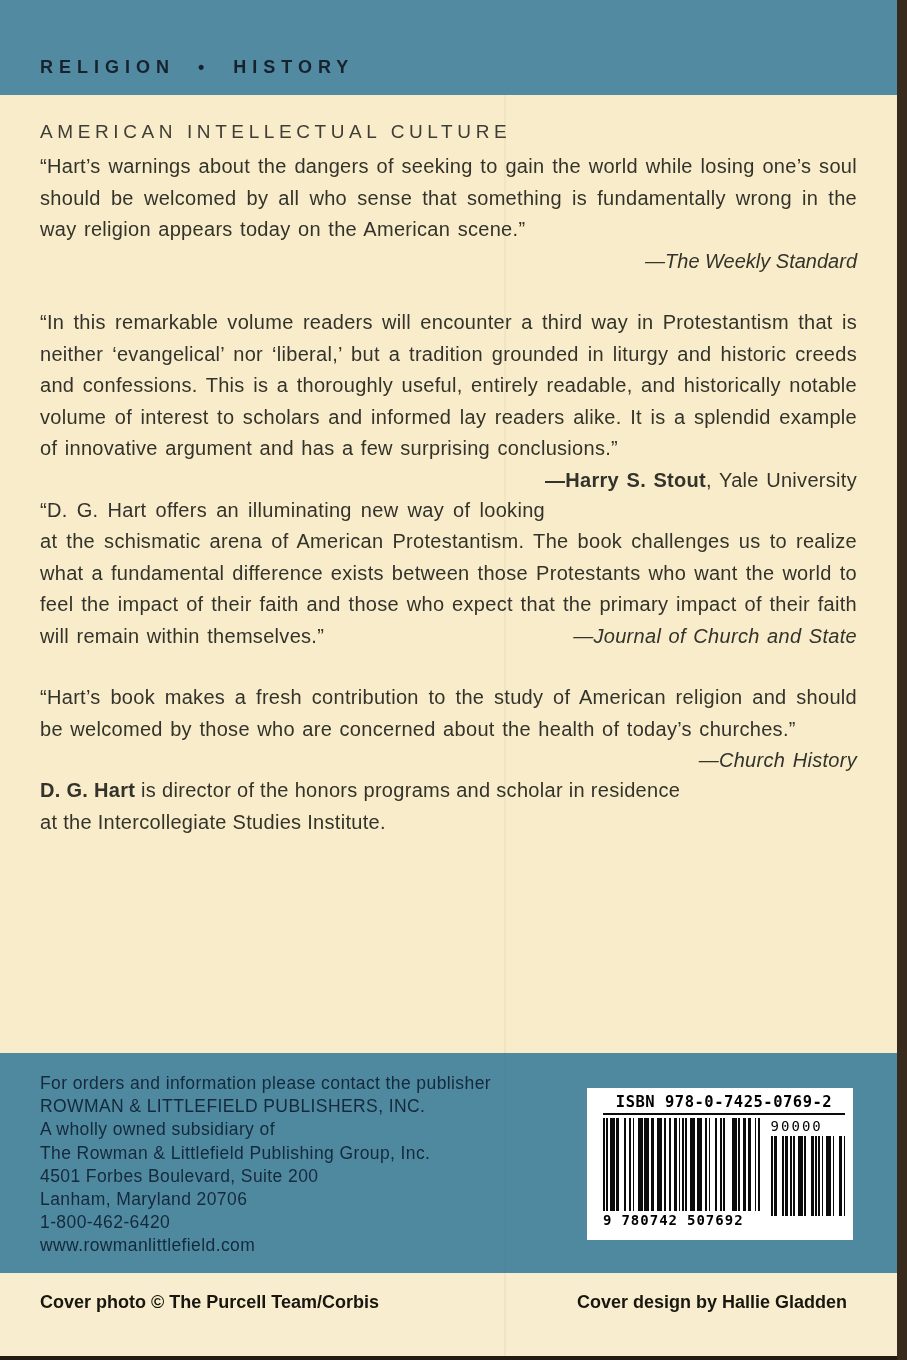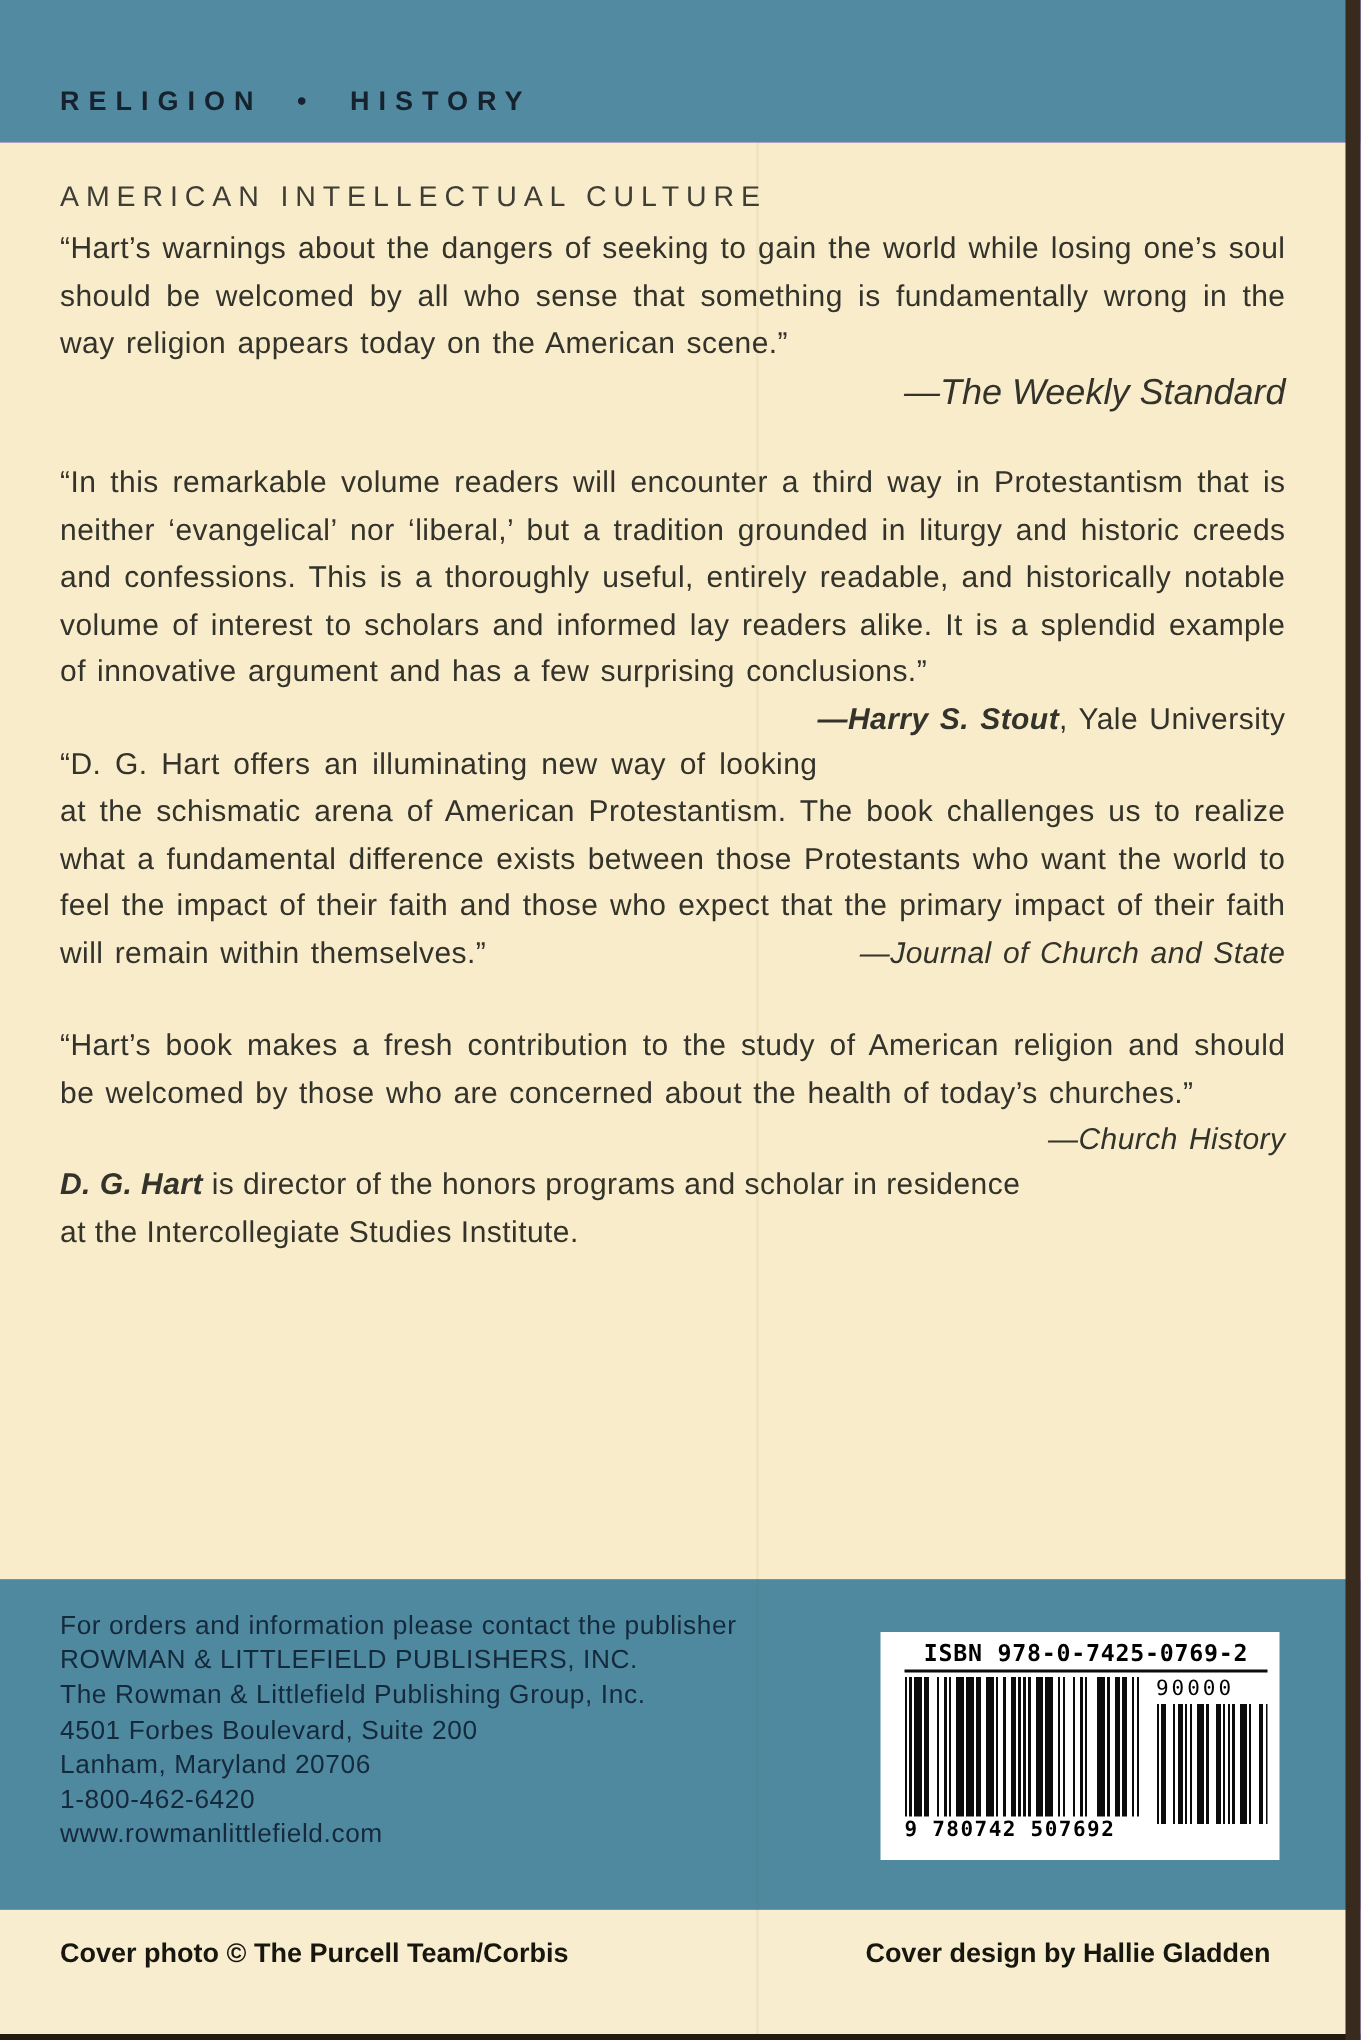--- a/index.html
+++ b/index.html
@@ -30,25 +30,25 @@
   .series-editors{
     font-size:18.5px;font-weight:bold;color:#26261f;
     letter-spacing:0.1px;margin:0 0 60px 0;white-space:nowrap;
   }
   .quote{margin:0 0 30px 0;color:#33332b;}
   .quote p{
     margin:0;font-size:20px;line-height:31.5px;
     text-align:justify;letter-spacing:0.3px;word-spacing:1.6px;
   }
   .attr-block{
-    font-size:24px;line-height:31.5px;text-align:right;color:#33332b;
+    font-size:20px;line-height:31.5px;text-align:right;color:#33332b;
   }
   .attr-inline{float:right;font-size:20px;line-height:31.5px;}
   .italic{font-style:italic;}
-  .bold{font-weight:bold;font-style:italic;}
+  .bold{font-weight:bold;}
   .bio{
     font-size:20px;line-height:31.5px;color:#33332b;
     text-align:left;letter-spacing:0.3px;margin-top:1px;
   }
   
   .band-publisher{
     position:relative;height:220px;background:#4f89a0;
     box-sizing:border-box;padding:19px 0 0 40px;
   }
   .pub-line{
@@ -126,20 +126,21 @@
       <p><span>“Hart’s book makes a fresh contribution to the study of American religion and should be welcomed by those who are concerned about the health of today’s churches.”</span><span class="attr-inline italic">—Church History</span></p>
     </div>
 
     <div class="bio"><span class="bold">D. G. Hart</span><span> is director of the honors programs and scholar in residence at the Intercollegiate Studies Institute.</span></div>
   </div>
 
   <div class="band-publisher">
     <div>
       <div class="pub-line">For orders and information please contact the publisher</div>
       <div class="pub-line">ROWMAN &amp; LITTLEFIELD PUBLISHERS, INC.</div>
+      <div class="pub-line">A wholly owned subsidiary of</div>
       <div class="pub-line">The Rowman &amp; Littlefield Publishing Group, Inc.</div>
       <div class="pub-line">4501 Forbes Boulevard, Suite 200</div>
       <div class="pub-line">Lanham, Maryland 20706</div>
       <div class="pub-line">1-800-462-6420</div>
       <div class="pub-line">www.rowmanlittlefield.com</div>
     </div>
 
     <div class="barcode-box">
       <div class="isbn-line">ISBN 978-0-7425-0769-2</div>
       <div class="bars-area">

